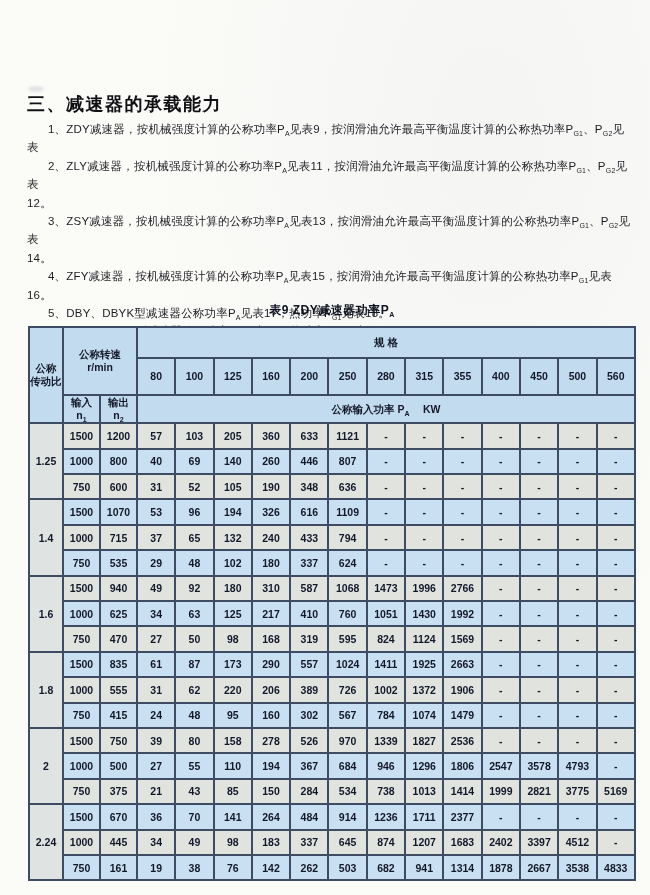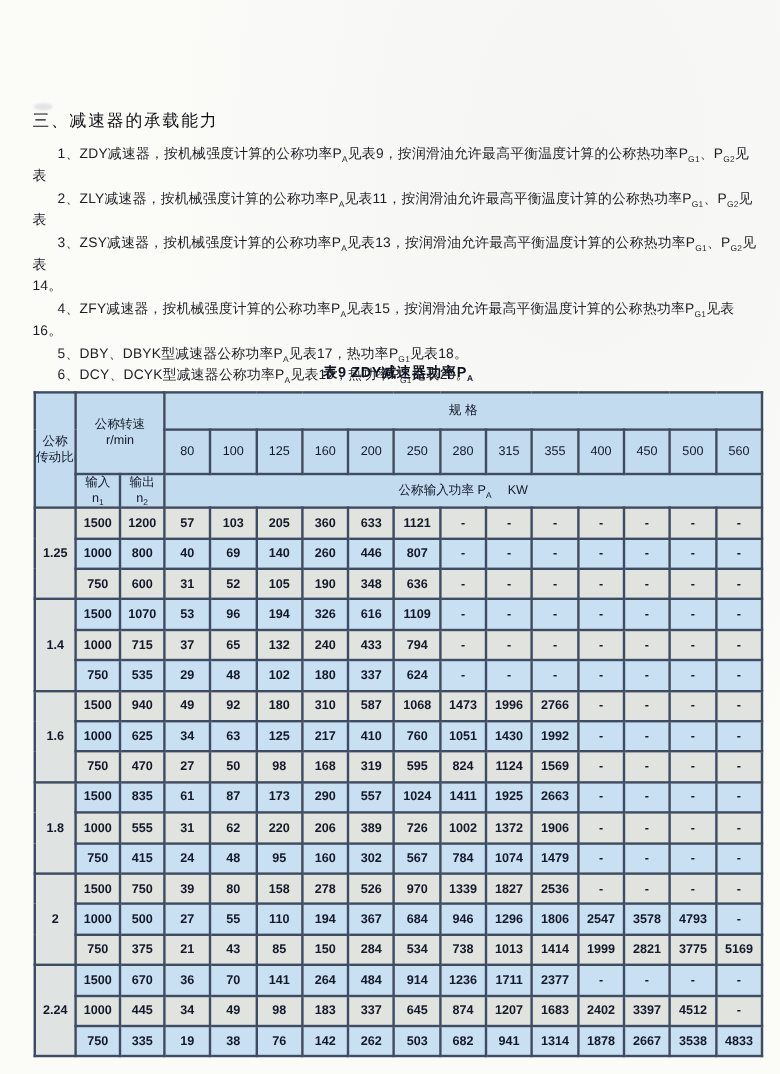--- a/index.html
+++ b/index.html
@@ -25,21 +25,21 @@
     background:
       radial-gradient(ellipse at 75% 15%, rgba(190,195,205,0.10), transparent 55%),
       var(--page-bg);
   }
   .smudge{
     position:absolute;left:28px;top:86px;width:16px;height:6px;
     background:rgba(120,125,150,0.18);border-radius:50%;filter:blur(1px);
   }
   h1.section-heading{
     position:absolute;left:27px;top:92px;margin:0;
-    font-size:14px;font-weight:normal;letter-spacing:1.5px;color:#101014;
+    font-size:18px;font-weight:bold;letter-spacing:1.5px;color:#101014;
   }
   .paras{
     position:absolute;left:27px;top:120px;width:607px;
     font-size:11.5px;line-height:18.4px;color:#1d1e24;
     letter-spacing:0.2px;
   }
   .para-line.first{text-indent:21px;}
   .para-line.cont{text-indent:0;}
   sub{font-size:7px;line-height:0;}
   .table-title{
@@ -53,21 +53,21 @@
     background:var(--gray-row);
   }
   .power-table th,.power-table td{
     border:2px solid var(--border);
     text-align:center;vertical-align:middle;
     padding:0;font-size:10.5px;color:var(--ink);
     overflow:hidden;white-space:nowrap;
   }
   .power-table thead th{
     background:var(--header-blue);
-    font-weight:normal;line-height:1.25;
+    font-weight:bold;line-height:1.25;
   }
   tr.hrow1{height:31px;}
   tr.hrow2{height:37px;}
   tr.hrow3{height:24px;}
   .power-table tbody tr{height:25.4px;}
   .power-table tbody td{font-weight:bold;}
   .power-table tbody tr.gray td{background:var(--gray-row);}
   .power-table tbody tr.blue td{background:var(--blue-row);}
   .power-table tbody td.ratio{background:var(--ratio-bg) !important;}
 </style>
@@ -75,20 +75,21 @@
 <body>
 
 <div class="page">
   <div class="smudge"></div>
 
   <h1 class="section-heading">三、减速器的承载能力</h1>
 
   <div class="paras" id="paras">
       <div class="para-line first">1、ZDY减速器，按机械强度计算的公称功率P<sub>A</sub>见表9，按润滑油允许最高平衡温度计算的公称热功率P<sub>G1</sub>、P<sub>G2</sub>见表</div>
       <div class="para-line first">2、ZLY减速器，按机械强度计算的公称功率P<sub>A</sub>见表11，按润滑油允许最高平衡温度计算的公称热功率P<sub>G1</sub>、P<sub>G2</sub>见表</div>
+      <div class="para-line cont">12。</div>
       <div class="para-line first">3、ZSY减速器，按机械强度计算的公称功率P<sub>A</sub>见表13，按润滑油允许最高平衡温度计算的公称热功率P<sub>G1</sub>、P<sub>G2</sub>见表</div>
       <div class="para-line cont">14。</div>
       <div class="para-line first">4、ZFY减速器，按机械强度计算的公称功率P<sub>A</sub>见表15，按润滑油允许最高平衡温度计算的公称热功率P<sub>G1</sub>见表16。</div>
       <div class="para-line first">5、DBY、DBYK型减速器公称功率P<sub>A</sub>见表17，热功率P<sub>G1</sub>见表18。</div>
       <div class="para-line first">6、DCY、DCYK型减速器公称功率P<sub>A</sub>见表19，热功率P<sub>G1</sub>见表20。</div>
     </div>
 
   <div class="table-title">表9 ZDY减速器功率P<sub>A</sub></div>
 
   <table class="power-table">
@@ -428,21 +429,21 @@
           <td>874</td>
           <td>1207</td>
           <td>1683</td>
           <td>2402</td>
           <td>3397</td>
           <td>4512</td>
           <td>-</td>
         </tr>
         <tr class="blue">
           <td>750</td>
-          <td>335</td>
+          <td>161</td>
           <td>19</td>
           <td>38</td>
           <td>76</td>
           <td>142</td>
           <td>262</td>
           <td>503</td>
           <td>682</td>
           <td>941</td>
           <td>1314</td>
           <td>1878</td>

